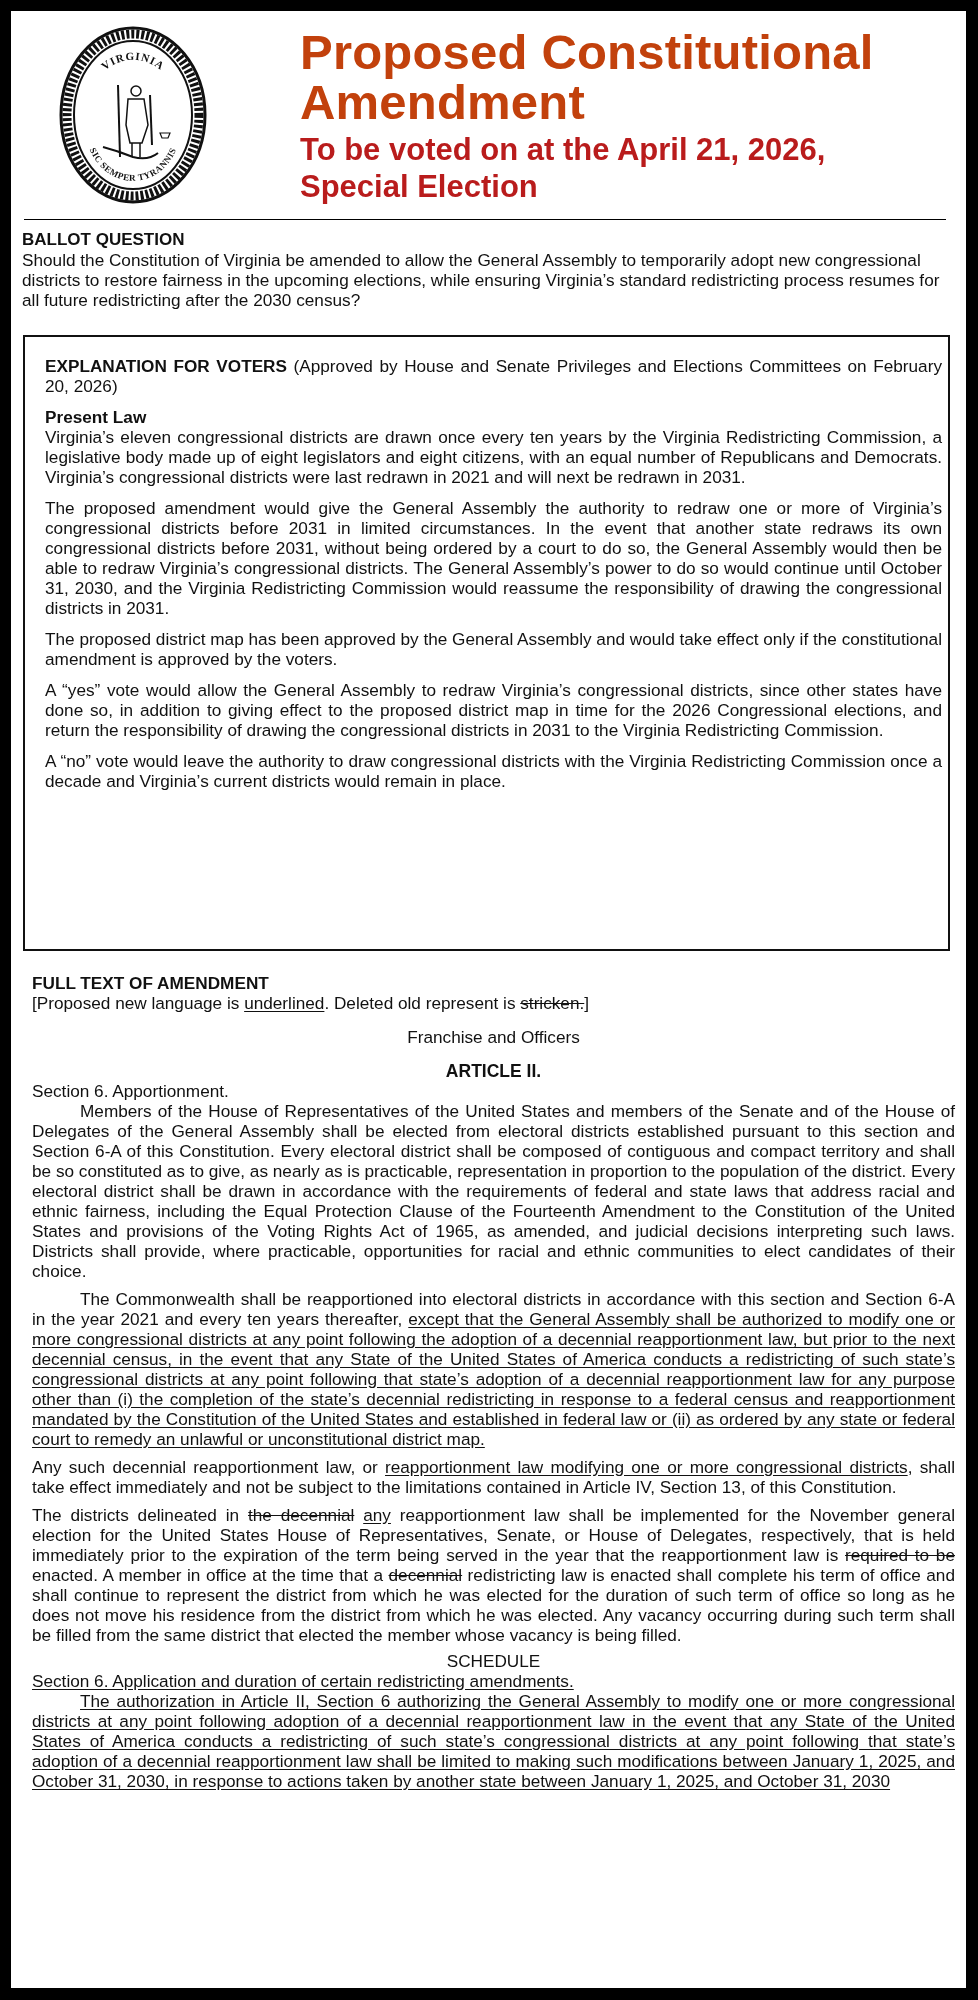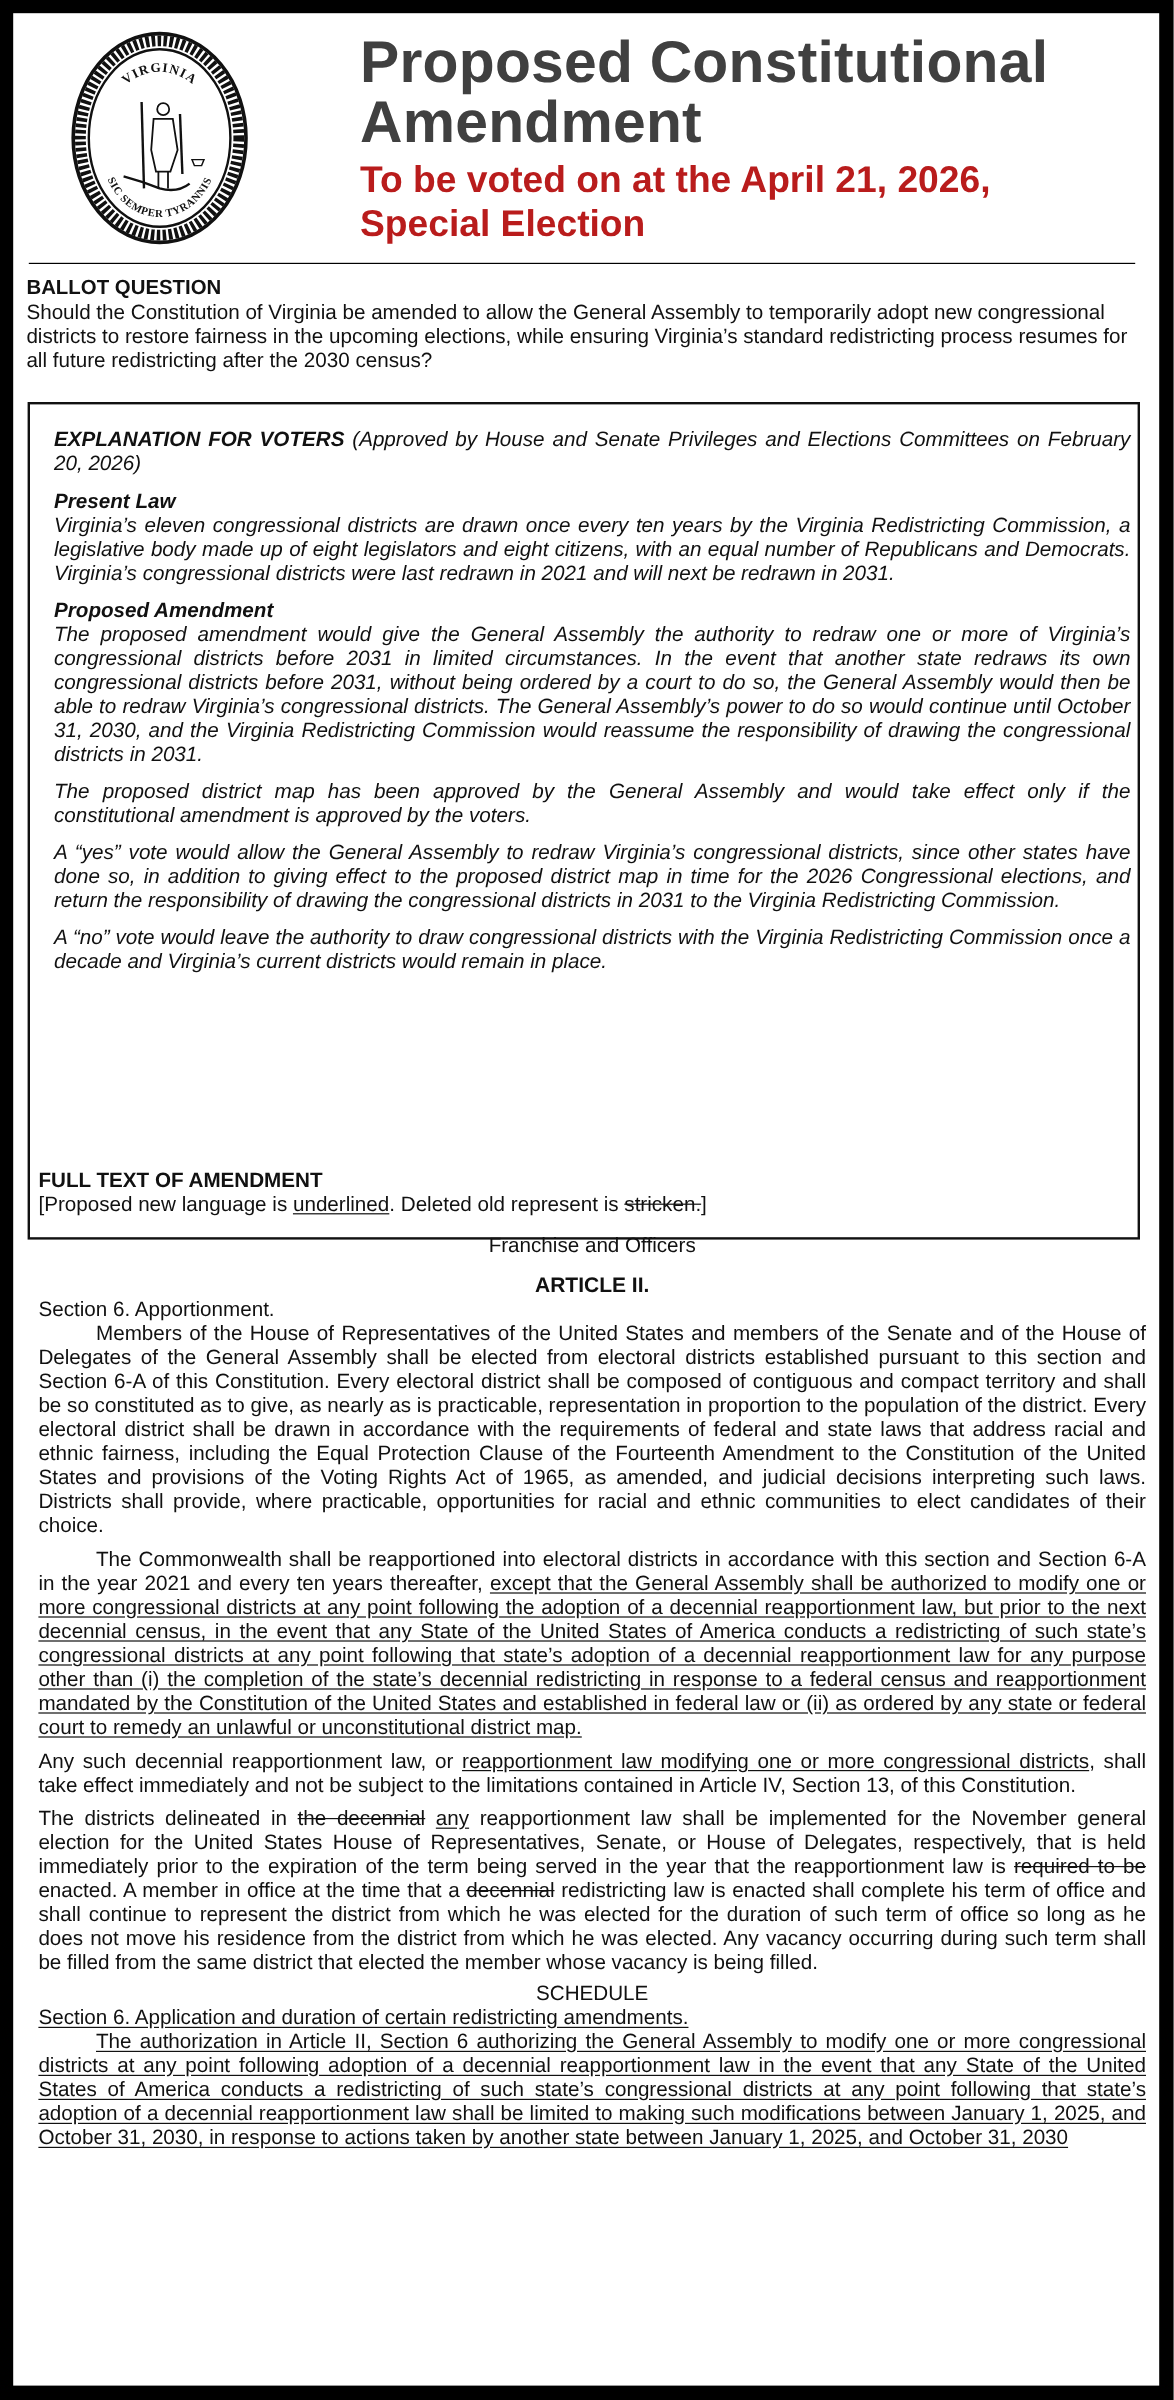--- a/index.html
+++ b/index.html
@@ -20,42 +20,41 @@
     position: absolute; left: 0; top: 0; width: 955px; height: 210px;
   }
   .seal {
     position: absolute; left: 47px; top: 14px; width: 150px; height: 180px;
   }
   .title-block {
     position: absolute; left: 289px; top: 16px; width: 660px;
   }
   .title {
     font-weight: bold; font-size: 49px; line-height: 50px; letter-spacing: 0.2px;
-    margin: 0; color: #404040;
+    margin: 0; color: #c2410c;
   }
   .subtitle {
     font-weight: bold; font-size: 31px; line-height: 37px; margin: 4px 0 0 0; color: #b91c1c;
   }
   .rule {
     position: absolute; left: 13px; top: 208px; width: 922px; height: 0;
     border-top: 1.5px solid #000;
   }
   .ballot {
     position: absolute; left: 11px; top: 219px; width: 925px;
     font-size: 17.2px; line-height: 20px;
   }
   .label-bold { font-weight: bold; }
   .ballot .q-head { font-weight: bold; font-size: 17px; }
   .explain-box {
-    position: absolute; left: 12px; top: 324px; width: 927px; height: 698px;
+    position: absolute; left: 12px; top: 324px; width: 927px; height: 616px;
     border: 2px solid #111; box-sizing: border-box;
     padding: 19px 6px 0 20px;
     font-size: 17.2px; line-height: 20px;
     text-align: justify;
-    font-style: italic;
   }
   .explain-box p { margin: 0 0 11px 0; }
   .explain-box .subhead { font-weight: bold; margin-top: 9px; margin-bottom: 0; }
   .fulltext {
     position: absolute; left: 21px; top: 962px; width: 923px;
     font-size: 17.2px; line-height: 20px;
     text-align: justify;
   }
   .fulltext p { margin: 0; }
   .center { text-align: center; }
@@ -113,21 +112,20 @@
 
   <div class="ballot">
     <div class="q-head">BALLOT QUESTION</div>
     <div>Should the Constitution of Virginia be amended to allow the General Assembly to temporarily adopt new congressional districts to restore fairness in the upcoming elections, while ensuring Virginia’s standard redistricting process resumes for all future redistricting after the 2030 census?</div>
   </div>
 
   <div class="explain-box">
     <p><span class="label-bold">EXPLANATION FOR VOTERS</span><span> (Approved by House and Senate Privileges and Elections Committees on February 20, 2026)</span></p>
     <p class="subhead">Present Law</p>
     <p>Virginia’s eleven congressional districts are drawn once every ten years by the Virginia Redistricting Commission, a legislative body made up of eight legislators and eight citizens, with an equal number of Republicans and Democrats. Virginia’s congressional districts were last redrawn in 2021 and will next be redrawn in 2031.</p>
-    <p class="subhead">Proposed Amendment</p>
     <p>The proposed amendment would give the General Assembly the authority to redraw one or more of Virginia’s congressional districts before 2031 in limited circumstances. In the event that another state redraws its own congressional districts before 2031, without being ordered by a court to do so, the General Assembly would then be able to redraw Virginia’s congressional districts. The General Assembly’s power to do so would continue until October 31, 2030, and the Virginia Redistricting Commission would reassume the responsibility of drawing the congressional districts in 2031.</p>
     <p>The proposed district map has been approved by the General Assembly and would take effect only if the constitutional amendment is approved by the voters.</p>
     <p>A “yes” vote would allow the General Assembly to redraw Virginia’s congressional districts, since other states have done so, in addition to giving effect to the proposed district map in time for the 2026 Congressional elections, and return the responsibility of drawing the congressional districts in 2031 to the Virginia Redistricting Commission.</p>
     <p>A “no” vote would leave the authority to draw congressional districts with the Virginia Redistricting Commission once a decade and Virginia’s current districts would remain in place.</p>
   </div>
 
   <div class="fulltext">
     <p class="label-bold">FULL TEXT OF AMENDMENT</p>
     <p><span>[Proposed new language is </span><span class="u">underlined</span><span>. Deleted old represent is </span><span class="s">stricken.</span><span>]</span></p>
     <p class="center mt14">Franchise and Officers</p>

